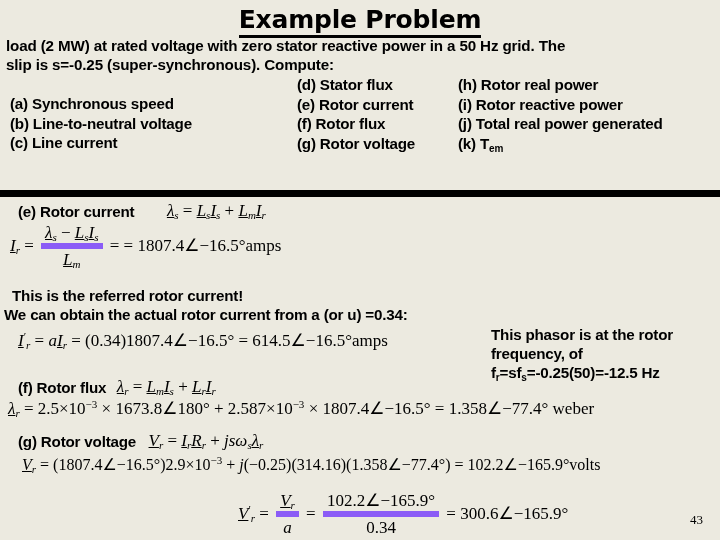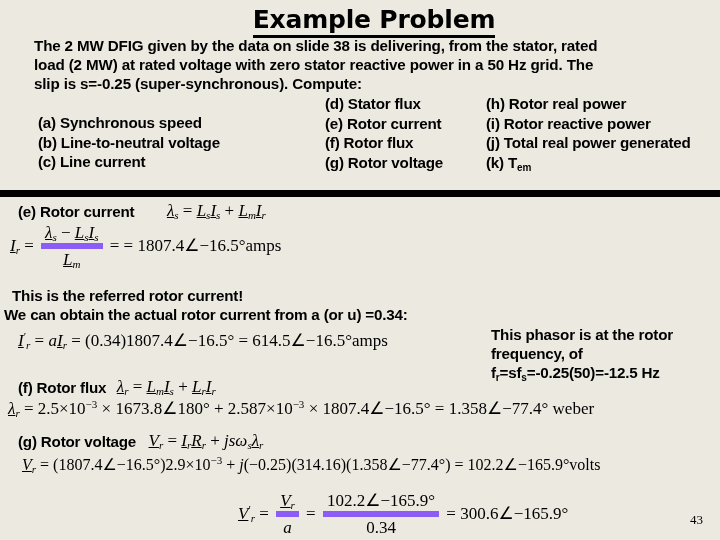--- a/index.html
+++ b/index.html
@@ -13,21 +13,20 @@
     font-family: "Liberation Sans", sans-serif;
     color: #000000;
     overflow: hidden;
     position: relative;
   }
   .slide {
     position: relative;
     width: 720px;
     height: 388px;
     box-sizing: border-box;
-    padding-left: 28px;
   }
 
   
   .title {
     text-align: center;
     font-family: "DejaVu Sans", sans-serif;
     font-weight: bold;
     font-size: 25px;
     line-height: 1;
     padding-top: 7px;
@@ -137,21 +136,20 @@
 </head>
 <body>
 
 <div class="slide">
 
   <div class="title">
     <span>Example Problem</span>
   </div>
 
   <div class="stmt">
-    <div>The 2 MW DFIG given by the data on slide 38 is delivering, from the stator, rated</div>
     <div>load (2 MW) at rated voltage with zero stator reactive power in a 50 Hz grid. The</div>
     <div>slip is s=-0.25 (super-synchronous). Compute:</div>
   </div>
 
   <div class="list-wrap">
     <div class="col col-a">
       <div class="row">(a) Synchronous speed</div>
       <div class="row">(b) Line-to-neutral voltage</div>
       <div class="row">(c) Line current</div>
     </div>

